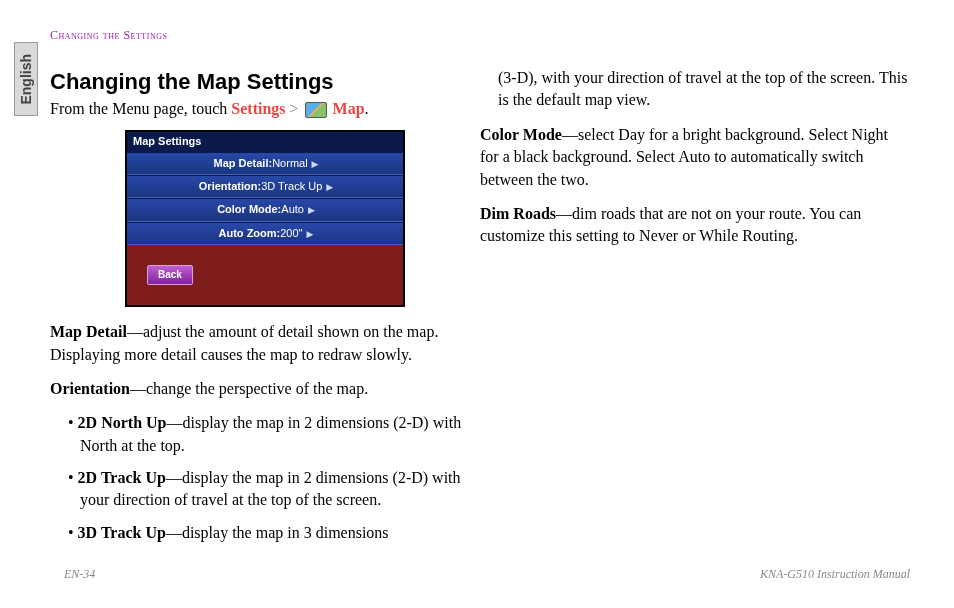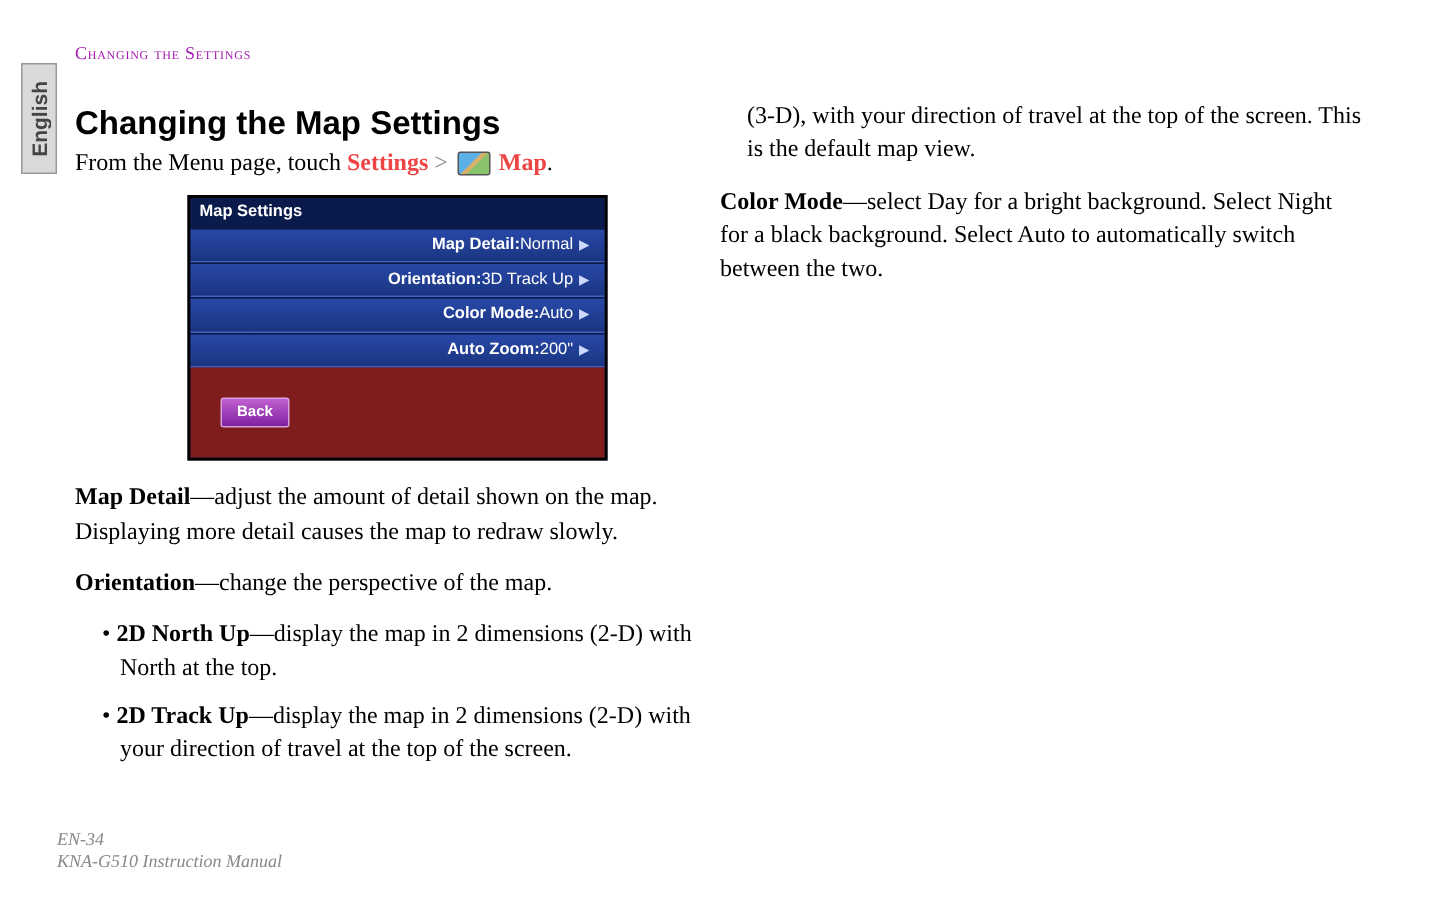--- a/index.html
+++ b/index.html
@@ -79,21 +79,21 @@
     font-size: 11px;
   }
   .ss-title {
     background: #0a1a4a;
     color: #fff;
     padding: 2px 6px;
     font-weight: bold;
   }
   .ss-row {
     display: flex;
-    justify-content: flex-end;
+    justify-content: center;
     align-items: center;
     background: linear-gradient(#2848a8, #1a3580);
     border-top: 1px solid #0a1a4a;
     border-bottom: 1px solid #4560c0;
     color: #fff;
     padding: 3px 10px 3px 12px;
   }
   .ss-row .lbl { font-weight: bold; }
   .ss-row .chev { color: #cfd8ff; font-size: 9px; margin-left: 4px;}
   .ss-footer {
@@ -111,28 +111,27 @@
     font-size: 10px;
   }
   p { margin-bottom: 12px; }
   .term { font-weight: bold; }
   ul.orient { list-style: none; padding-left: 18px; }
   ul.orient li { margin-bottom: 10px; text-indent: -12px; padding-left: 12px;}
   ul.orient li::before { content: "• "; }
   .footer {
     position: absolute;
     bottom: 26px;
-    left: 38px;
+    left: 64px;
     right: 44px;
     display: flex;
     justify-content: space-between;
     font-size: 12px;
     font-style: italic;
     color: #888;
-    flex-direction: column;
   }
 </style>
 </head>
 <body>
 
 <div class="header-label">Changing the Settings</div>
 
 <div class="lang-tab">
   <span>English</span>
 </div>
@@ -167,25 +166,27 @@
       </div>
     </div>
 
     <p><span class="term">Map Detail</span><span>—adjust the amount of detail shown on the map. Displaying more detail causes the map to redraw slowly.</span></p>
 
     <p><span class="term">Orientation</span><span>—change the perspective of the map.</span></p>
 
     <ul class="orient">
       <li><span class="term">2D North Up</span><span>—display the map in 2 dimensions (2-D) with North at the top.</span></li>
       <li><span class="term">2D Track Up</span><span>—display the map in 2 dimensions (2-D) with your direction of travel at the top of the screen.</span></li>
+      <li><span class="term">3D Track Up</span><span>—display the map in 3 dimensions </span></li>
     </ul>
   </div>
 
   <div class="col">
     <p style="padding-left:18px">(3-D), with your direction of travel at the top of the screen. This is the default map view.</p>
     <p><span class="term">Color Mode</span><span>—select Day for a bright background. Select Night for a black background. Select Auto to automatically switch between the two.</span></p>
+    <p><span class="term">Dim Roads</span><span>—dim roads that are not on your route. You can customize this setting to Never or While Routing.</span></p>
   </div>
 </div>
 
 <div class="footer">
   <span>EN-34</span>
   <span>KNA-G510 Instruction Manual</span>
 </div>
 
 </body></html>

